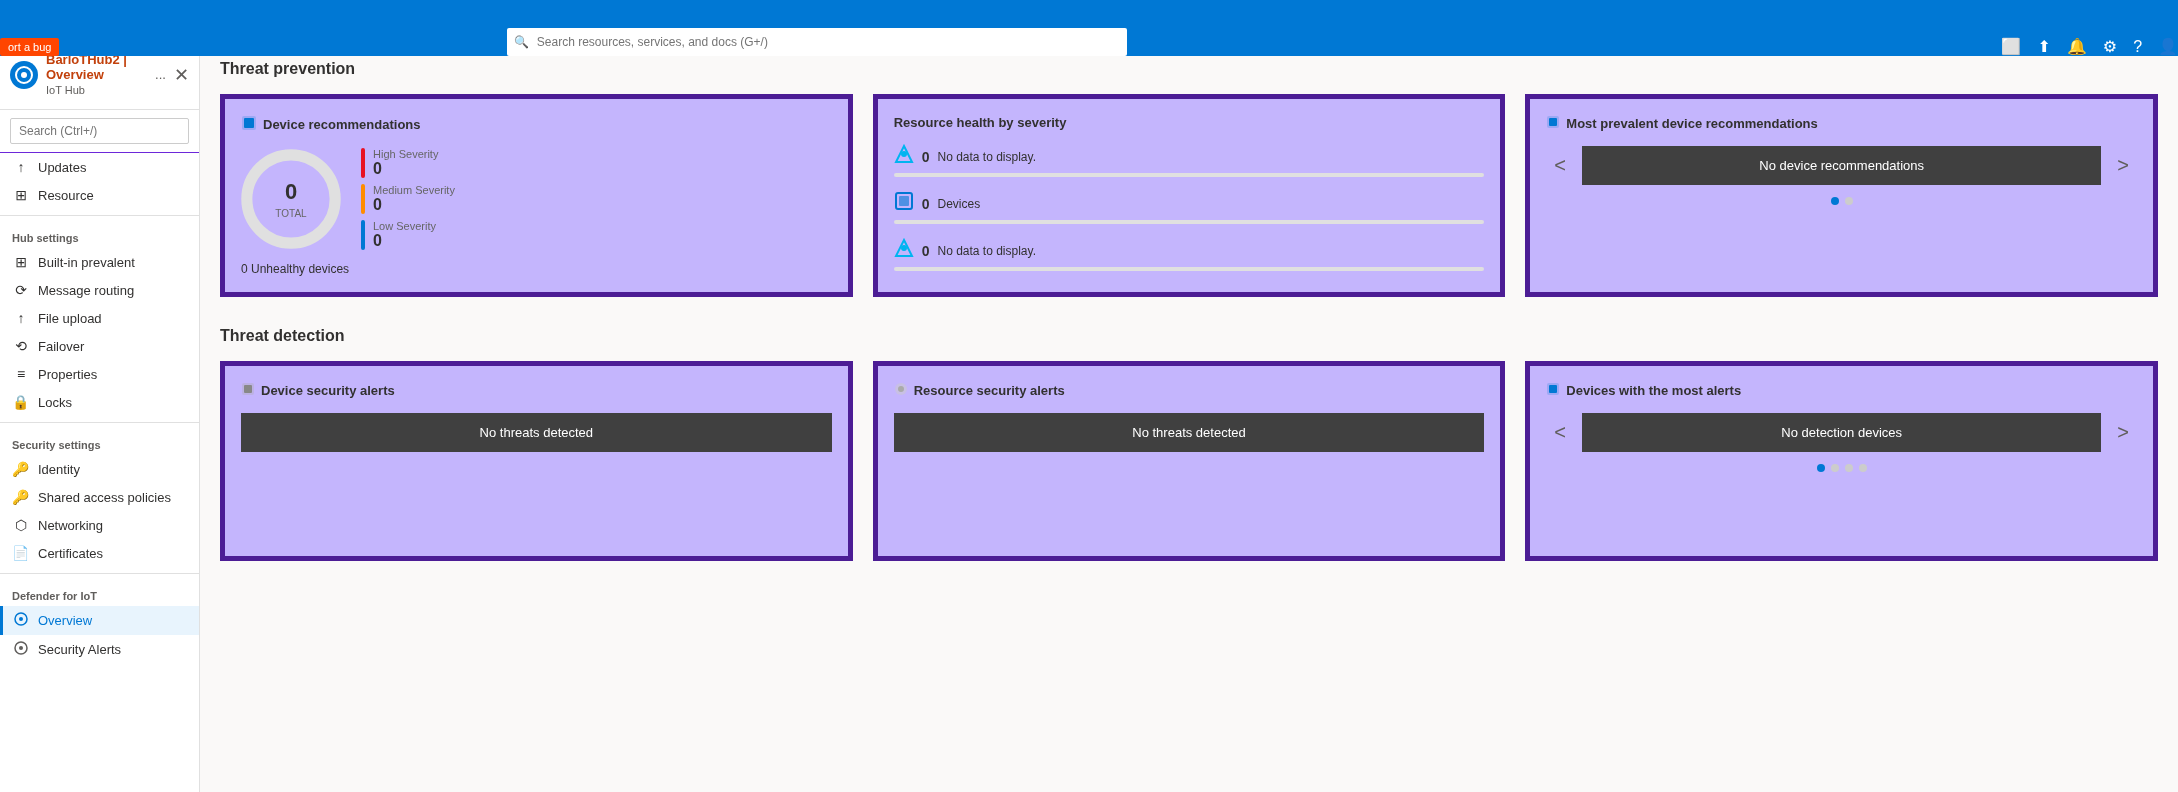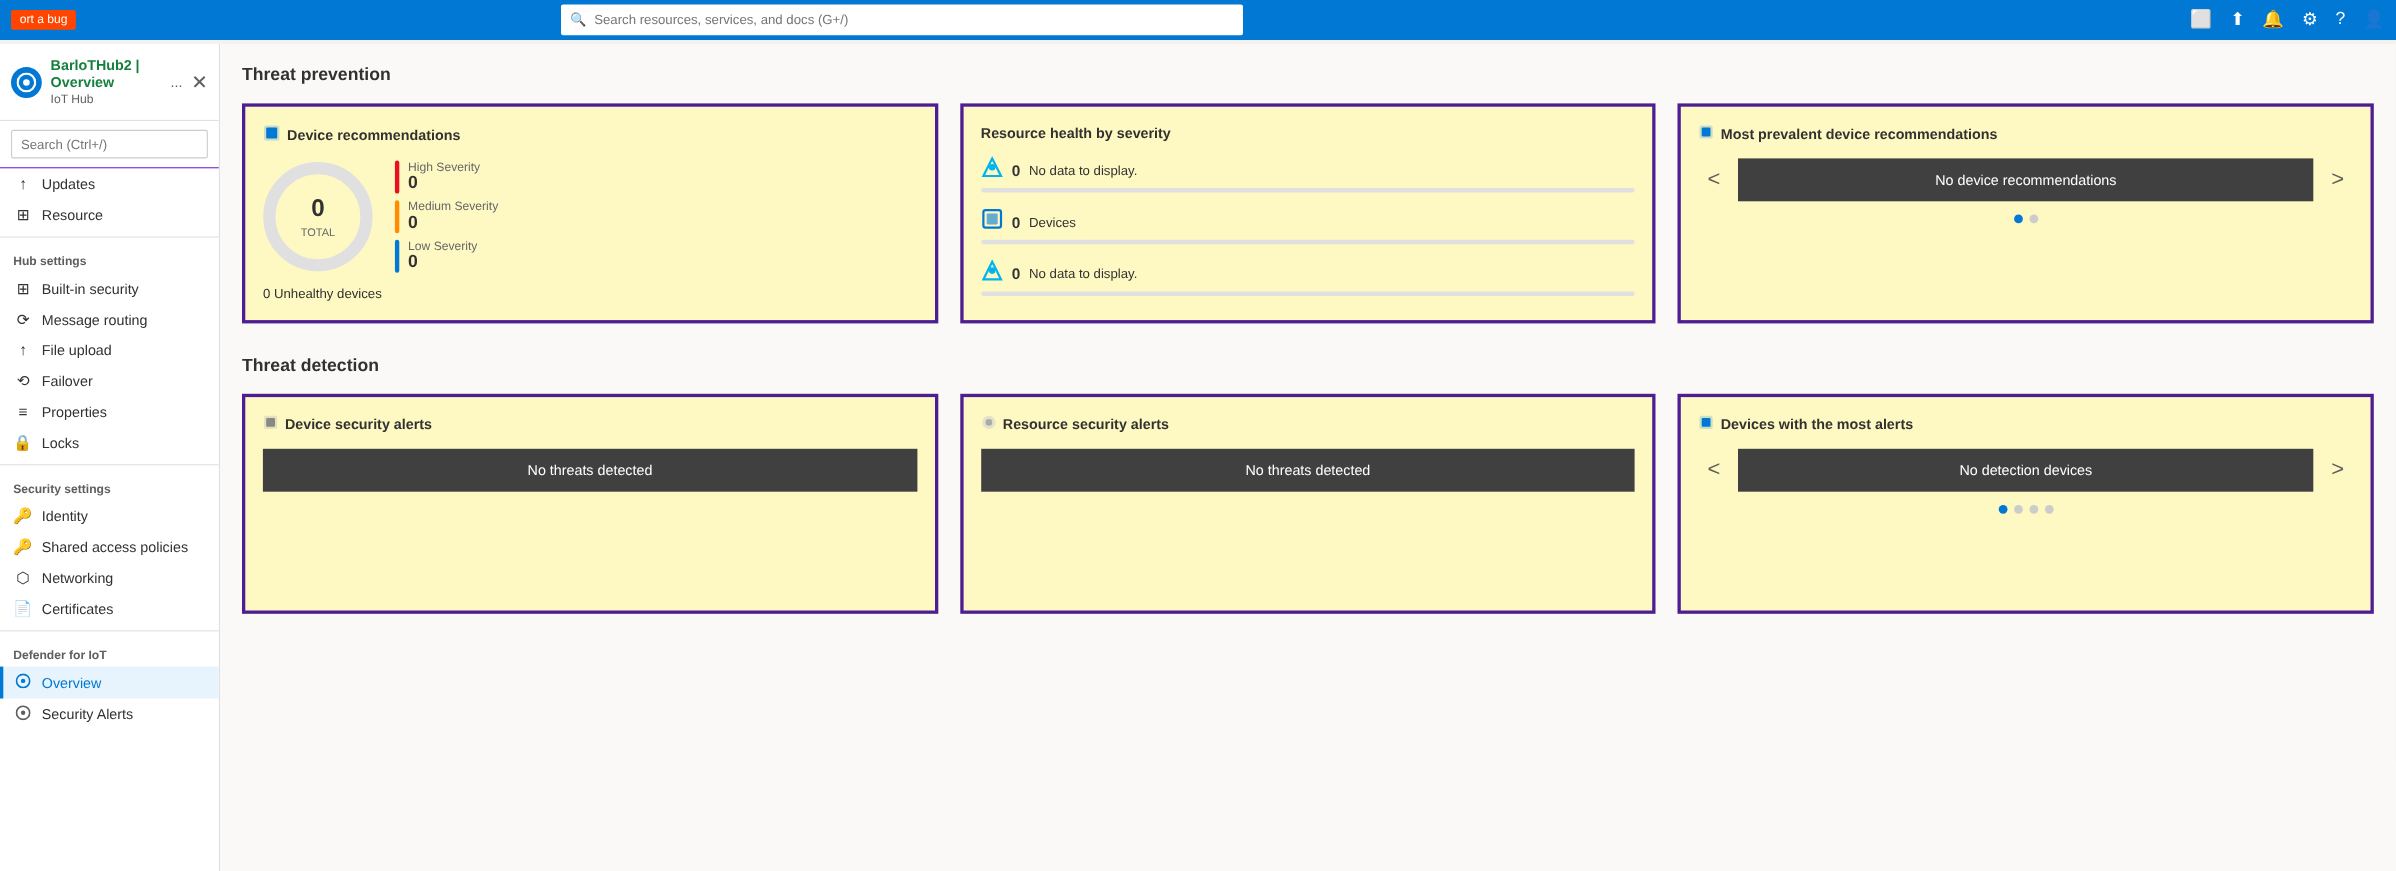--- a/index.html
+++ b/index.html
@@ -1,24 +1,24 @@
 <!DOCTYPE html>
 <html><head>
   <meta charset="utf-8">
   <style>
     * { box-sizing: border-box; margin: 0; padding: 0; }
     body { font-family: 'Segoe UI', Arial, sans-serif; font-size: 13px; color: #333; background: #f3f2f1; overflow: hidden; }
 
     
     .topbar {
       background: #0078d4;
-      height: 36px;
-      display: flex;
-      align-items: center;
-      padding: 0 10px;
+      height: 56px;
+      display: flex;
+      align-items: flex-end;
+      padding: 0 0;
       position: fixed;
       top: 0; left: 0; right: 0;
       z-index: 100;
     }
     .topbar-bug {
       background: #ff4500;
       color: white;
       font-size: 11px;
       padding: 3px 8px;
       border-radius: 2px;
@@ -91,21 +91,21 @@
       align-items: center;
       justify-content: center;
       color: white;
       font-size: 14px;
       margin-right: 8px;
       flex-shrink: 0;
     }
     .sidebar-header-text h2 {
       font-size: 13px;
       font-weight: 600;
-      color: #15803d;
+      color: #c2410c;
     }
     .sidebar-header-text span {
       font-size: 11px;
       color: #605e5c;
     }
     .sidebar-header-more {
       margin-left: auto;
       color: #605e5c;
       cursor: pointer;
     }
@@ -171,22 +171,22 @@
       margin-bottom: 16px;
     }
 
     
     .cards-row {
       display: flex;
       gap: 20px;
       margin-bottom: 30px;
     }
     .card {
-      background: #fef9c3;
-      border: 3px solid #4c1d95;
+      background: #c4b5fd;
+      border: 5px solid #4c1d95;
       padding: 16px;
       flex: 1;
       min-height: 200px;
     }
     .card-title {
       font-size: 13px;
       font-weight: 600;
       color: #323130;
       margin-bottom: 14px;
       display: flex;
@@ -392,21 +392,21 @@
       <div class="sidebar-item">
         <span class="item-icon">⊞</span>
         <span>Resource</span>
       </div>
 
       <div class="sidebar-divider"></div>
       <div class="sidebar-section-label">Hub settings</div>
 
       <div class="sidebar-item">
         <span class="item-icon">⊞</span>
-        <span>Built-in security</span>
+        <span>Built-in prevalent</span>
       </div>
       <div class="sidebar-item">
         <span class="item-icon">⟳</span>
         <span>Message routing</span>
       </div>
       <div class="sidebar-item">
         <span class="item-icon">↑</span>
         <span>File upload</span>
       </div>
       <div class="sidebar-item">

